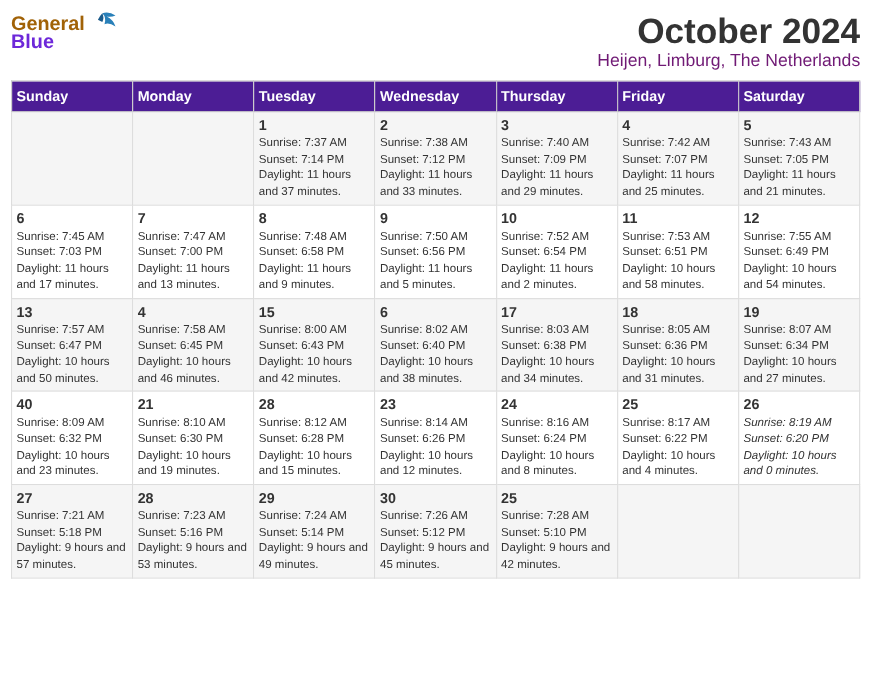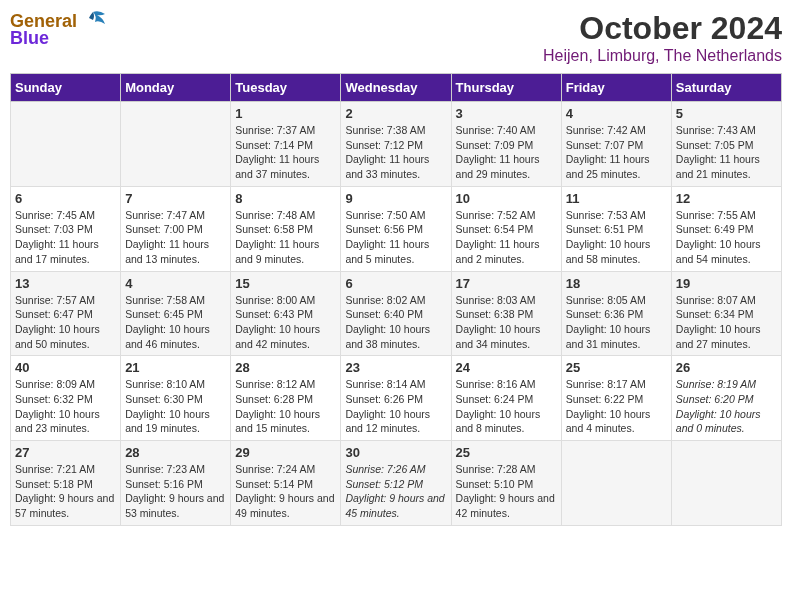--- a/index.html
+++ b/index.html
@@ -295,21 +295,21 @@
 Daylight: 9 hours and 53 minutes.</div>
         </td>
         <td>
           <div class="day-num">29</div>
           <div class="day-info" style="white-space: pre-line;">Sunrise: 7:24 AM
 Sunset: 5:14 PM
 Daylight: 9 hours and 49 minutes.</div>
         </td>
         <td>
           <div class="day-num">30</div>
-          <div class="day-info" style="white-space: pre-line; font-style: italic;">Sunrise: 7:26 AM
+          <div class="day-info" style="white-space: pre-line;">Sunrise: 7:26 AM
 Sunset: 5:12 PM
 Daylight: 9 hours and 45 minutes.</div>
         </td>
         <td>
           <div class="day-num">25</div>
           <div class="day-info" style="white-space: pre-line;">Sunrise: 7:28 AM
 Sunset: 5:10 PM
 Daylight: 9 hours and 42 minutes.</div>
         </td>
         <td class="empty-cell"></td>

